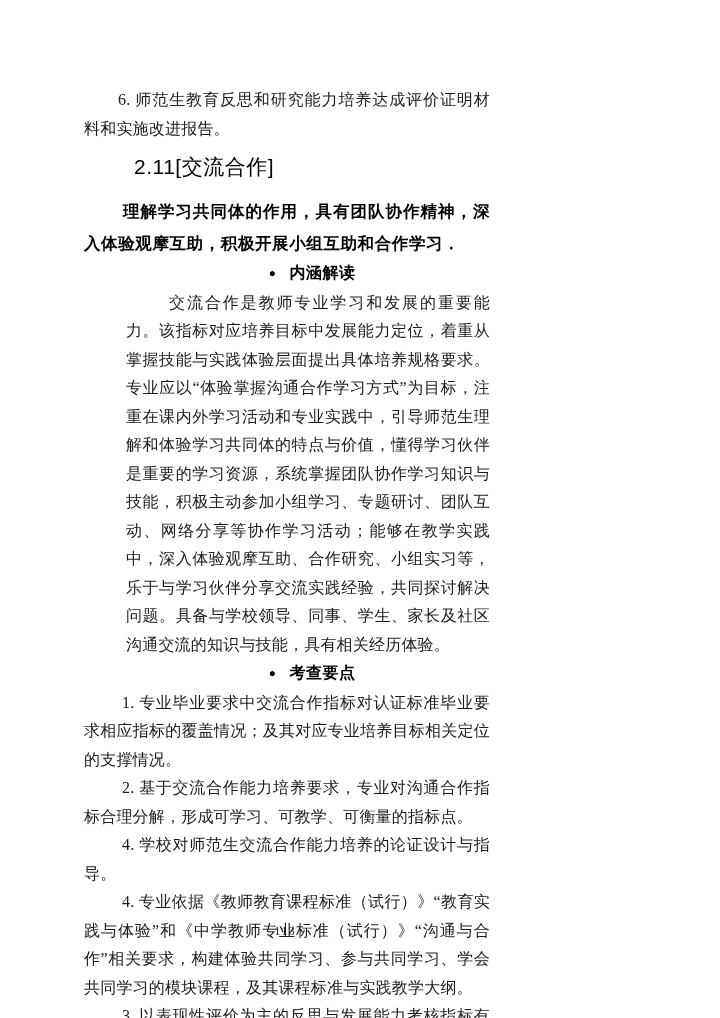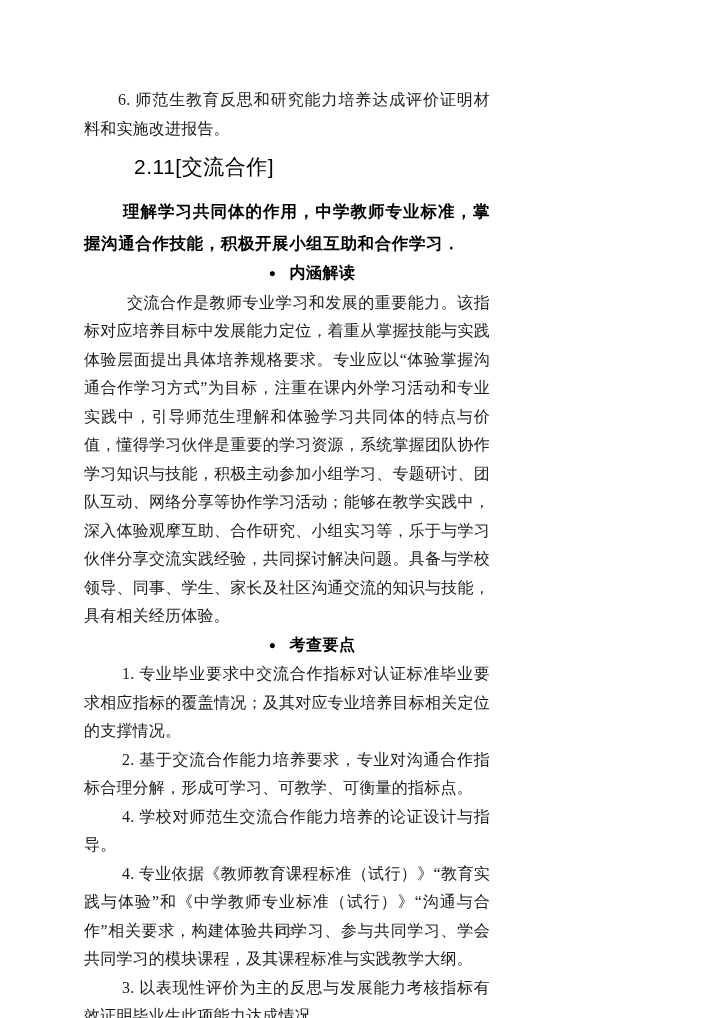--- a/index.html
+++ b/index.html
@@ -20,21 +20,21 @@
   }
   .body-text {
     font-size: 16px;
     line-height: 28.5px;
     margin: 0;
     text-align: justify;
     letter-spacing: 0.2px;
   }
   .indent-intro { text-indent: 34px; }
   .indent-num   { text-indent: 38px; }
-  .indent-para  { text-indent: 43px; }
+  .indent-para  { text-indent: 43px; margin-left: 42px; }
   .section-heading {
     font-family: "Liberation Sans", "DejaVu Sans", sans-serif;
     font-size: 21px;
     font-weight: normal;
     color: #000000;
     line-height: 28px;
     margin: 10px 0 0 50px;
     letter-spacing: 0.5px;
   }
   .lead-paragraph {
@@ -78,21 +78,21 @@
 </style>
 </head>
 <body>
 
 <div class="page">
 
   <p class="body-text indent-intro">6. 师范生教育反思和研究能力培养达成评价证明材料和实施改进报告。</p>
 
   <h2 class="section-heading">2.11[交流合作]</h2>
 
-  <p class="lead-paragraph">理解学习共同体的作用，中学教师专业标准，掌握沟通合作技能，积极开展小组互助和合作学习．</p>
+  <p class="lead-paragraph">理解学习共同体的作用，具有团队协作精神，深入体验观摩互助，积极开展小组互助和合作学习．</p>
 
   <p class="bullet-row">
     <span class="bullet-glyph">●</span><span>内涵解读</span>
   </p>
 
   <p class="body-text indent-para">交流合作是教师专业学习和发展的重要能力。该指标对应培养目标中发展能力定位，着重从掌握技能与实践体验层面提出具体培养规格要求。专业应以“体验掌握沟通合作学习方式”为目标，注重在课内外学习活动和专业实践中，引导师范生理解和体验学习共同体的特点与价值，懂得学习伙伴是重要的学习资源，系统掌握团队协作学习知识与技能，积极主动参加小组学习、专题研讨、团队互动、网络分享等协作学习活动；能够在教学实践中，深入体验观摩互助、合作研究、小组实习等，乐于与学习伙伴分享交流实践经验，共同探讨解决问题。具备与学校领导、同事、学生、家长及社区沟通交流的知识与技能，具有相关经历体验。</p>
 
   <p class="bullet-row">
     <span class="bullet-glyph">●</span><span>考查要点</span>
   </p>

